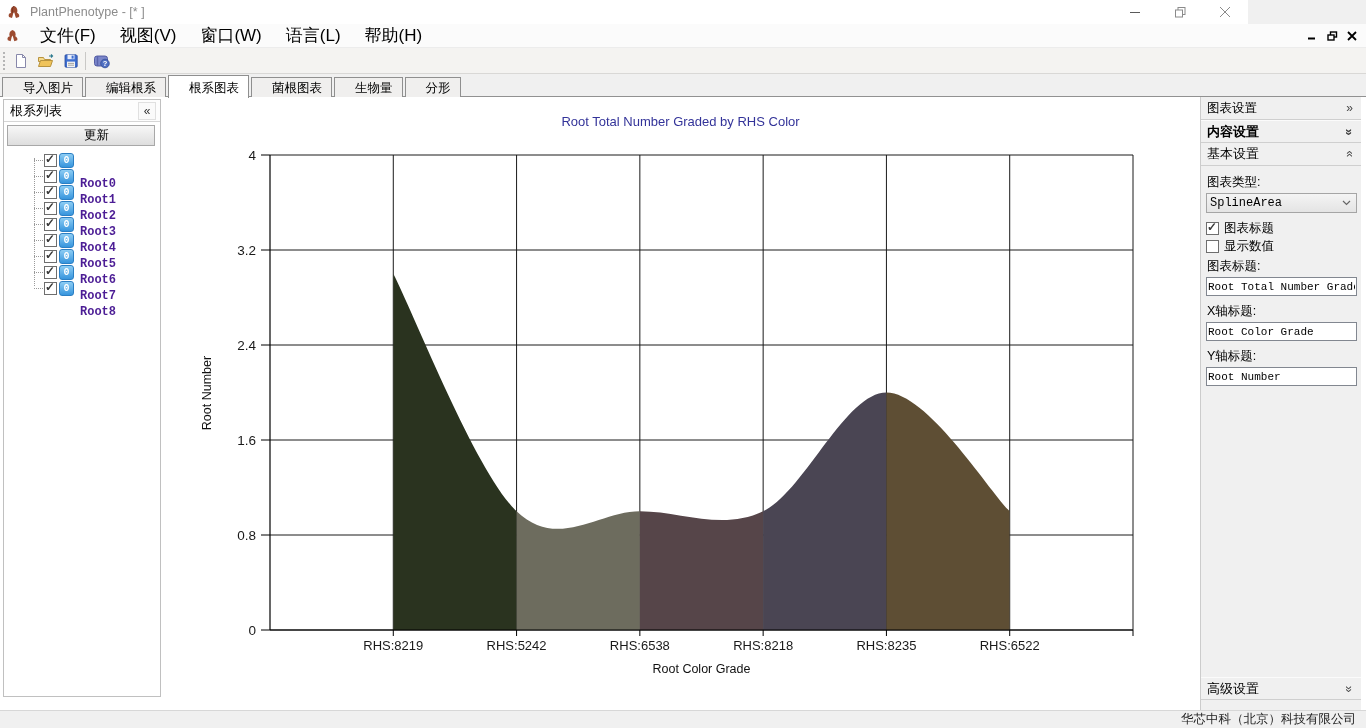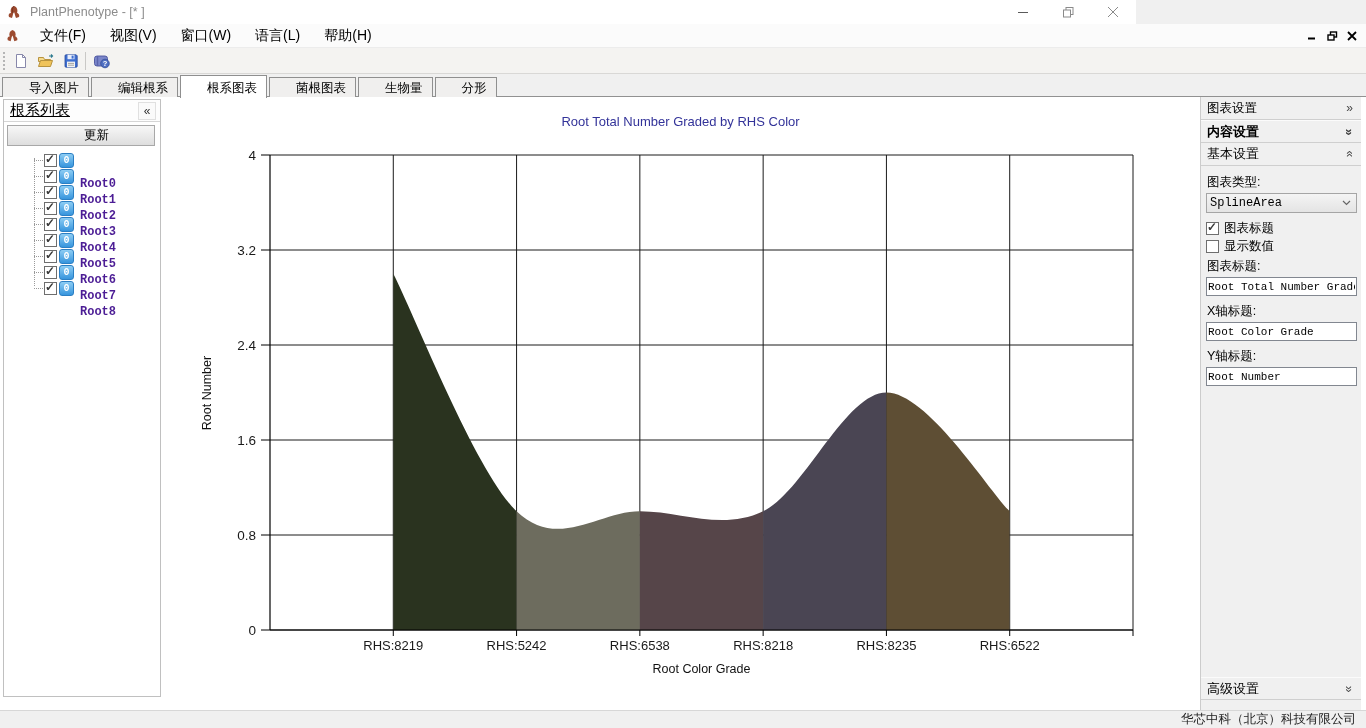--- a/index.html
+++ b/index.html
@@ -1,59 +1,59 @@
 <!DOCTYPE html>
 <html><head>
 <meta charset="utf-8">
 <style>
   * { margin:0; padding:0; box-sizing:border-box; }
   html,body { width:1366px; height:728px; overflow:hidden; background:#f0f0f0;
               font-family:"Liberation Sans", sans-serif; font-size:13px; color:#000; }
   .window { position:absolute; inset:0; }
 
   
-  .titlebar { position:absolute; left:0; top:0; width:1136px; height:24px; background:#ffffff;
+  .titlebar { position:absolute; left:0; top:0; width:1248px; height:24px; background:#ffffff;
               display:flex; align-items:center; }
   .titlebar .appicon { width:16px; height:16px; margin-left:6px; }
   .titlebar .title { margin-left:8px; color:#8c8c8c; font-size:12.5px; }
   .win-controls { position:absolute; right:0; top:0; height:24px; display:flex; }
   .win-btn { width:45px; height:24px; display:flex; align-items:center; justify-content:center; }
 
   
   .menubar { position:absolute; left:0; top:24px; width:1366px; height:24px; background:#fbfbfb;
              display:flex; align-items:center; border-bottom:1px solid #ececec; }
   .menubar .mdi-icon { width:15px; height:15px; margin:0 8px 0 5px; }
-  .menu-item { padding:3px 12px; font-size:14px;text-align:right; }
+  .menu-item { padding:3px 12px; font-size:17px;text-align:right; }
   .mdi-controls { position:absolute; right:4px; top:0; height:24px; display:flex; align-items:center; }
   .mdi-btn { width:20px; height:20px; display:flex; align-items:center; justify-content:center; }
 
   
   .toolbar { position:absolute; left:0; top:48px; width:1366px; height:26px; background:#f4f3f1;
              border-bottom:1px solid #d9d8d6; display:flex; align-items:center; }
   .tb-grip { width:5px; height:18px; margin-left:2px;
              background:repeating-linear-gradient(#b5b5b5 0 2px, transparent 2px 4px);
              background-size:2px 100%; background-repeat:no-repeat; background-position:1px 0; }
   .tb-btn { width:23px; height:22px; display:flex; align-items:center; justify-content:center; margin-left:2px; }
   .tb-sep { width:1px; height:18px; background:#c9c8c6; margin:0 3px; }
 
   
   .tabstrip { position:absolute; left:2px; top:74px; height:23px; display:flex; align-items:flex-end; z-index:5; }
-  .tab { height:20px; padding:2px 9px 0 26px; margin-right:2px; background:#f0efee;
+  .tab { height:20px; padding:2px 9px 0 20px; margin-right:2px; background:#f0efee;
          border:1px solid #8f8f8f; border-bottom:none; font-size:12.5px; white-space:nowrap; }
   .tab.active { height:23px; background:#fff; padding-top:4px; margin-bottom:-1px; z-index:6; }
 
   .tabpage { position:absolute; left:0; top:96px; width:1366px; height:614px; background:#fff;
              border-top:1px solid #919191; }
 
   
   .left-panel { position:absolute; left:3px; top:99px; width:158px; height:598px; background:#fff;
                 border:1px solid #c0c0c0; }
   .lp-header { height:22px; background:#fdfdfd; border-bottom:1px solid #d5d5d5;
                display:flex; align-items:center; justify-content:space-between; padding:0 4px 0 6px; }
-  .lp-title { font-size:15px;text-decoration:underline; }
+  .lp-title { font-size:13px; }
   .lp-collapse { width:18px; height:18px; border:1px solid #e0e0e0; background:#fafafa; color:#333;
                  display:flex; align-items:center; justify-content:center; font-size:12px; }
   .update-btn { display:block; margin:3px; width:148px; height:21px; font-size:12.5px; text-align:center;
                 line-height:19px; background:linear-gradient(#f7f7f7,#dedede); border:1px solid #a8a8a8;padding-left:31px; }
   .tree { position:relative; margin-top:6px; }
   .tree::before { content:""; position:absolute; left:30px; top:6px; bottom:10px;
                   border-left:1px dotted #9a9a9a; }
   .tree-row { height:16px; display:flex; align-items:center; position:relative; padding-left:30px; }
   .tree-stub { width:9px; border-top:1px dotted #9a9a9a; margin-right:1px; }
   .cb { width:13px; height:13px; background:#fff; border:1px solid #6e6e6e; position:relative; flex:0 0 auto; }

